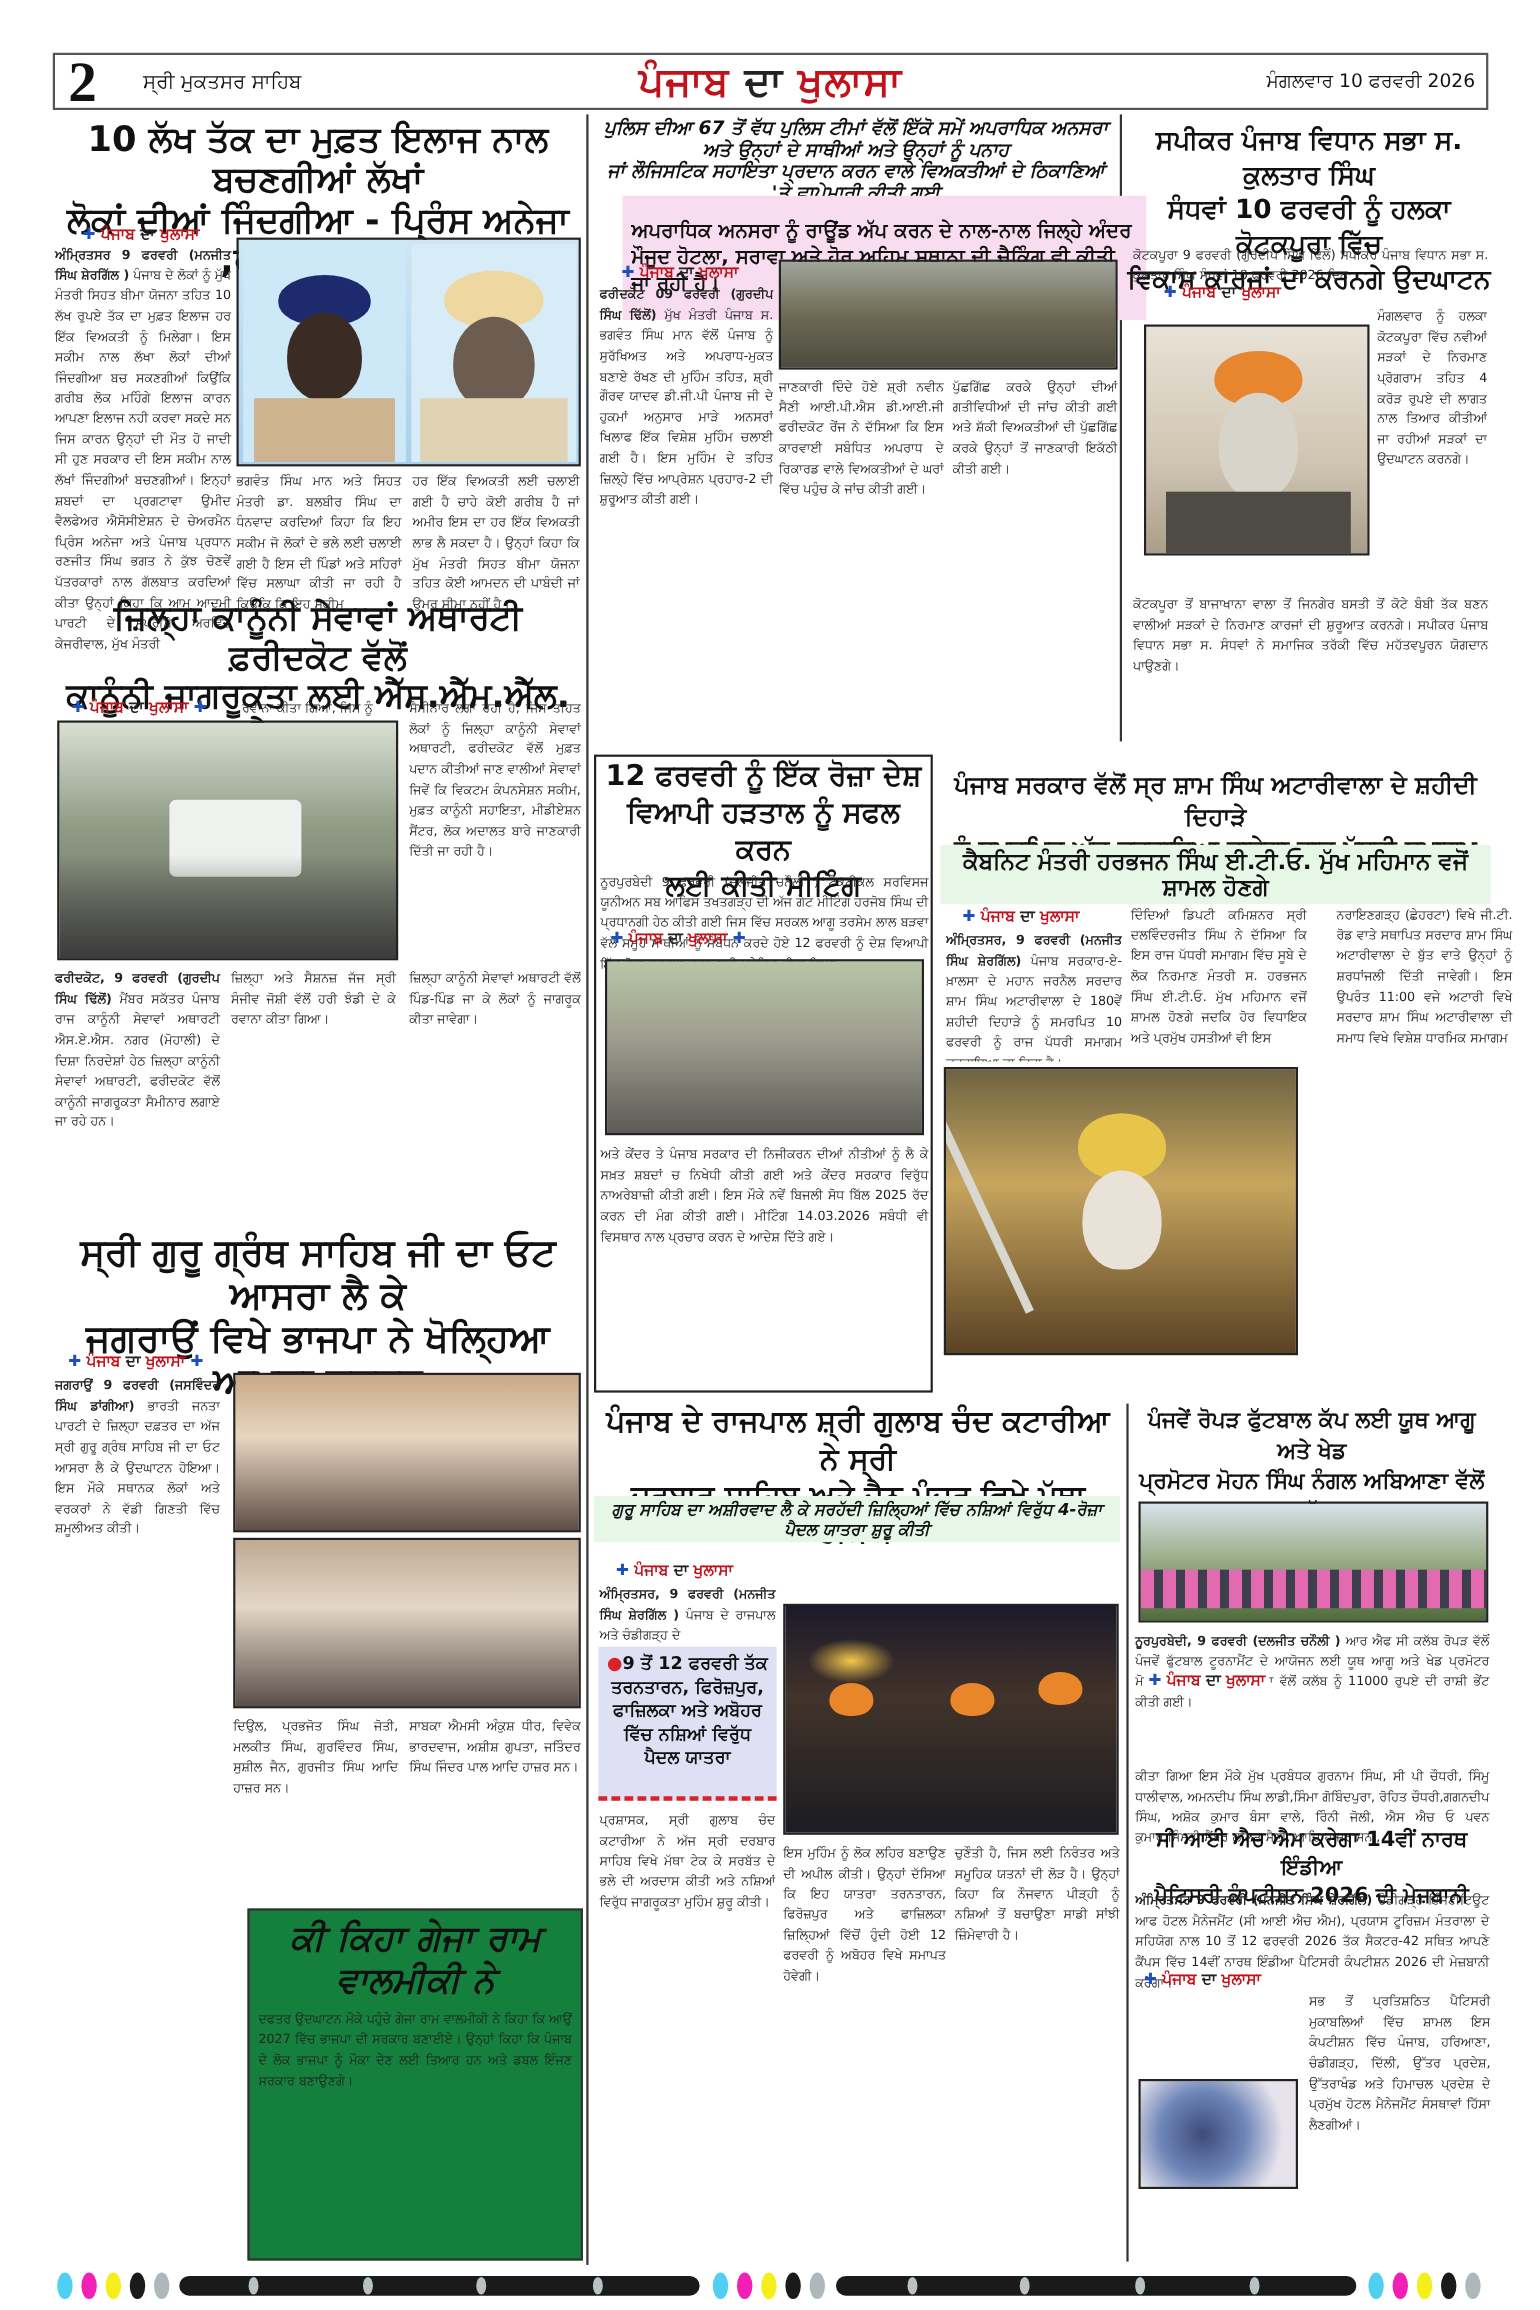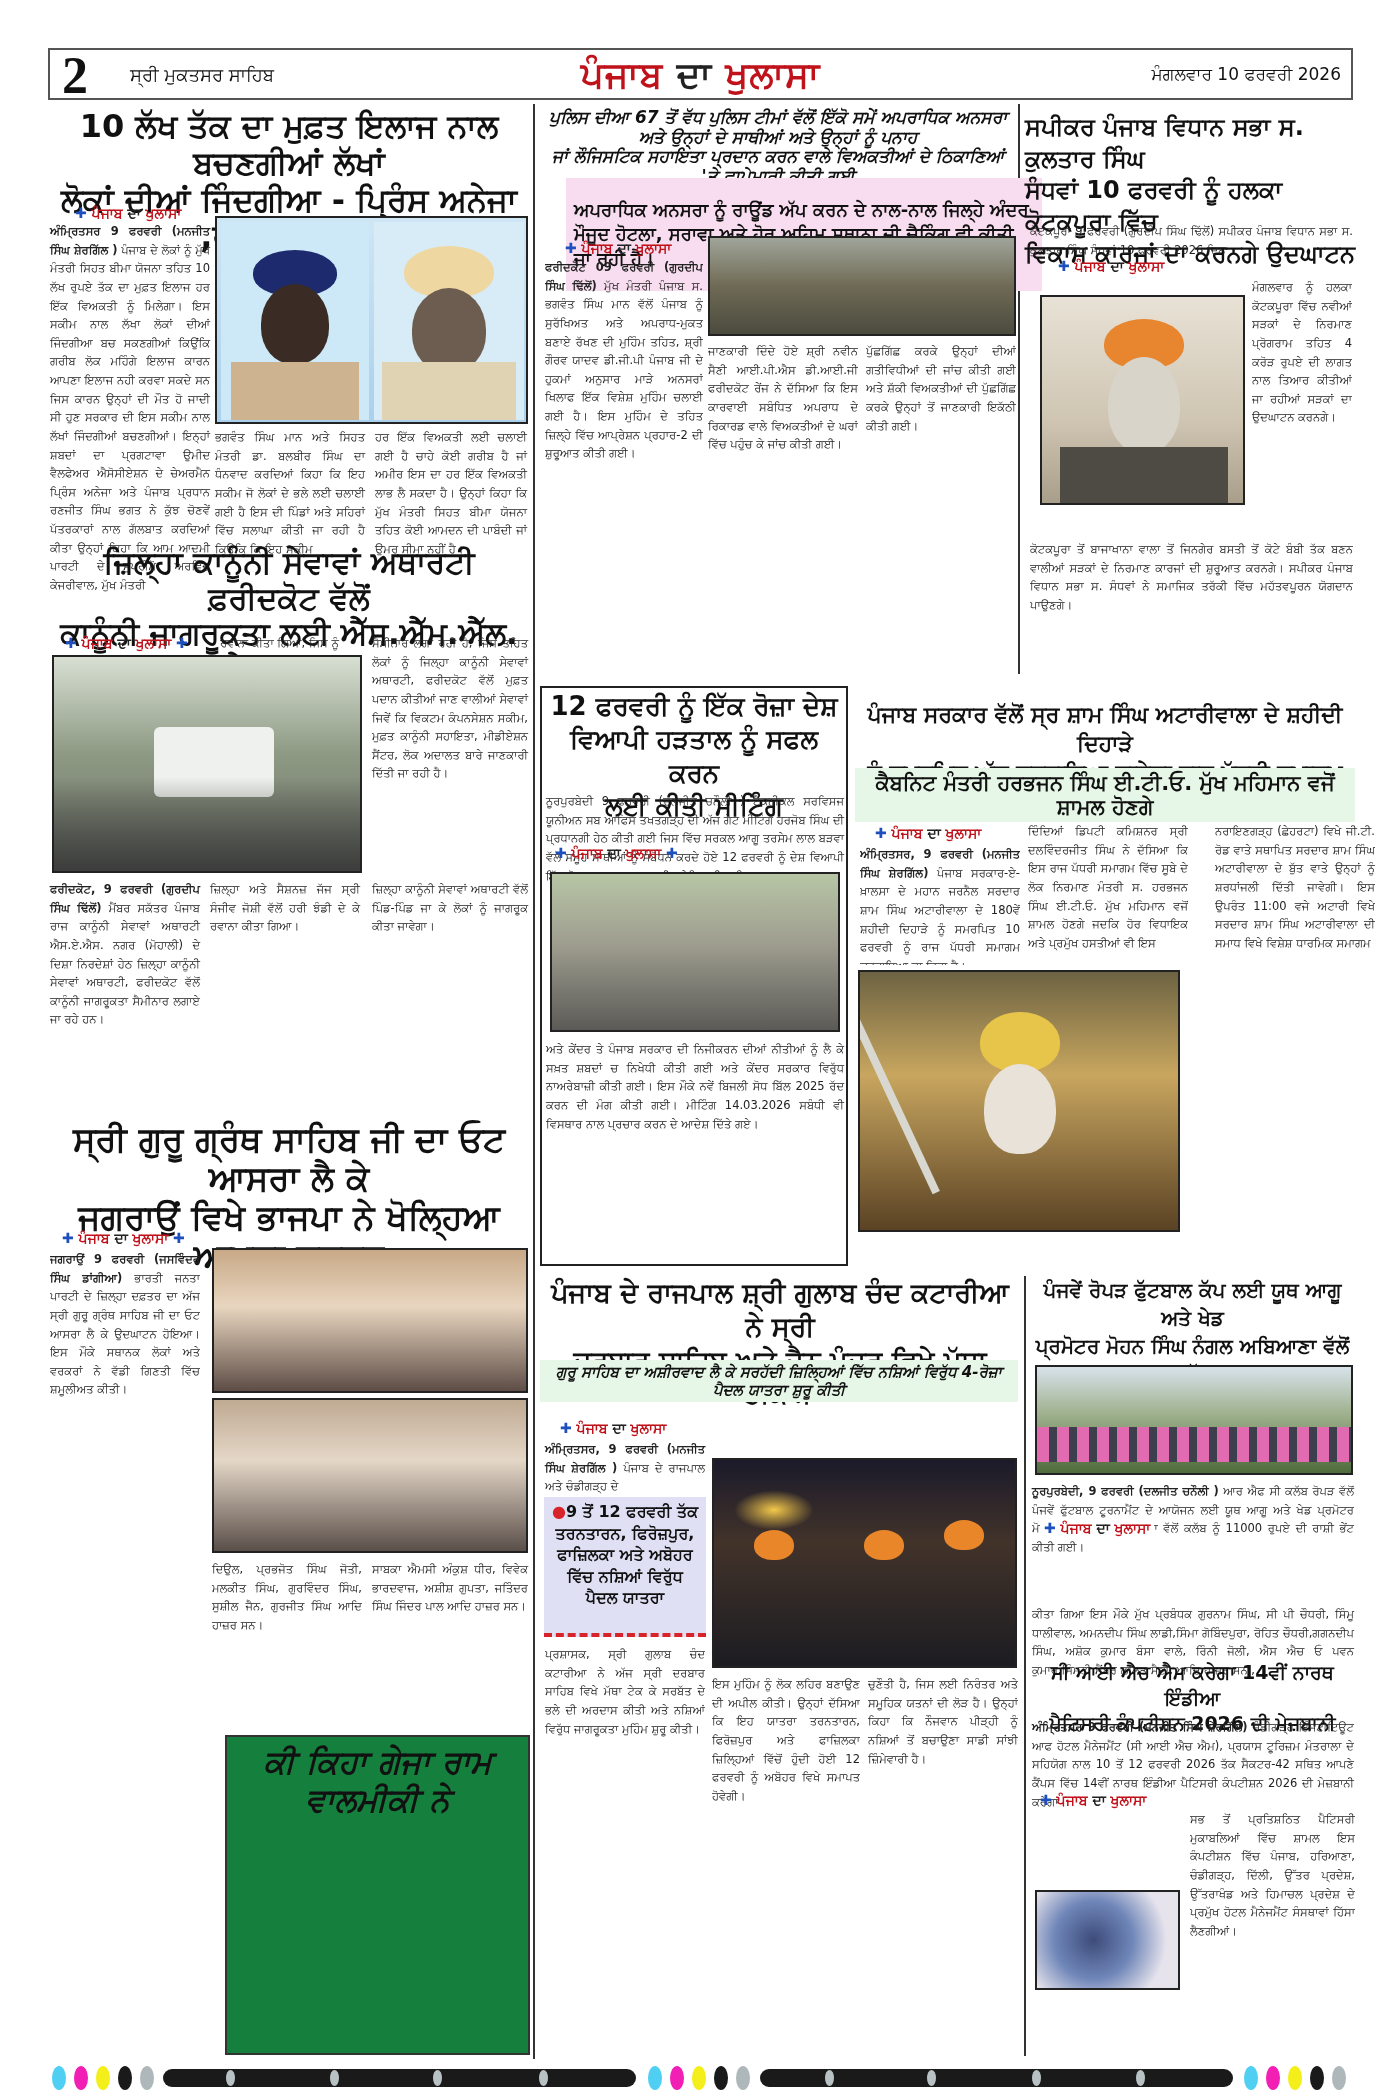--- a/index.html
+++ b/index.html
@@ -130,20 +130,21 @@
   <div class="abs photo ph-indoor" style="left:212px; top:1248px; width:316px; height:145px;"></div>
   <div class="abs photo ph-indoor" style="left:212px; top:1398px; width:316px; height:155px; filter:saturate(0.7);"></div>
   <div class="abs body-txt" style="left:212px; top:1560px; width:150px;">ਦਿਉਲ, ਪ੍ਰਭਜੋਤ ਸਿੰਘ ਜੋਤੀ, ਮਲਕੀਤ ਸਿੰਘ, ਗੁਰਵਿੰਦਰ ਸਿੰਘ, ਸੁਸ਼ੀਲ ਜੈਨ, ਗੁਰਜੀਤ ਸਿੰਘ ਆਦਿ ਹਾਜ਼ਰ ਸਨ।</div>
   <div class="abs body-txt" style="left:372px; top:1560px; width:156px;">ਸਾਬਕਾ ਐਮਸੀ ਅੰਕੁਸ਼ ਧੀਰ, ਵਿਵੇਕ ਭਾਰਦਵਾਜ, ਅਸ਼ੀਸ਼ ਗੁਪਤਾ, ਜਤਿੰਦਰ ਸਿੰਘ ਜਿੰਦਰ ਪਾਲ ਆਦਿ ਹਾਜ਼ਰ ਸਨ।</div>
 
   <div class="abs pink-box" style="left:225px; top:1735px; width:305px; height:320px; padding:6px 8px;">
     <div class="headline" style="font-size:32px; font-style:italic; text-align:center; line-height:1.2;">
       <div>ਕੀ ਕਿਹਾ ਗੇਜਾ ਰਾਮ</div>
       <div>ਵਾਲਮੀਕੀ ਨੇ</div>
     </div>
+    <div class="body-txt" style="margin-top:6px;">ਦਫਤਰ ਉਦਘਾਟਨ ਮੌਕੇ ਪਹੁੰਚੇ ਗੇਜਾ ਰਾਮ ਵਾਲਮੀਕੀ ਨੇ ਕਿਹਾ ਕਿ ਆਉਂ 2027 ਵਿੱਚ ਭਾਜਪਾ ਦੀ ਸਰਕਾਰ ਬਣਾਈਏ। ਉਨ੍ਹਾਂ ਕਿਹਾ ਕਿ ਪੰਜਾਬ ਦੇ ਲੋਕ ਭਾਜਪਾ ਨੂੰ ਮੌਕਾ ਦੇਣ ਲਈ ਤਿਆਰ ਹਨ ਅਤੇ ਡਬਲ ਇੰਜਣ ਸਰਕਾਰ ਬਣਾਉਣਗੇ।</div>
   </div>
 </section>
 
 <section>
   <div class="abs headline h-mid-italic" style="left:542px; top:108px; width:472px; font-size:17px;">
     <div>ਪੁਲਿਸ ਦੀਆ 67 ਤੋਂ ਵੱਧ ਪੁਲਿਸ ਟੀਮਾਂ ਵੱਲੋਂ ਇੱਕੋ ਸਮੇਂ ਅਪਰਾਧਿਕ ਅਨਸਰਾ ਅਤੇ ਉਨ੍ਹਾਂ ਦੇ ਸਾਥੀਆਂ ਅਤੇ ਉਨ੍ਹਾਂ ਨੂੰ ਪਨਾਹ</div>
     <div>ਜਾਂ ਲੌਜਿਸਟਿਕ ਸਹਾਇਤਾ ਪ੍ਰਦਾਨ ਕਰਨ ਵਾਲੇ ਵਿਅਕਤੀਆਂ ਦੇ ਠਿਕਾਣਿਆਂ 'ਤੇ ਛਾਪੇਮਾਰੀ ਕੀਤੀ ਗਈ</div>
   </div>
   <div class="abs pink-band" style="left:542px; top:178px; width:476px; font-size:18px;">ਅਪਰਾਧਿਕ ਅਨਸਰਾ ਨੂੰ ਰਾਊਂਡ ਅੱਪ ਕਰਨ ਦੇ ਨਾਲ-ਨਾਲ ਜਿਲ੍ਹੇ ਅੰਦਰ ਮੌਜੂਦ ਹੋਟਲਾ, ਸਰਾਵਾ ਅਤੇ ਹੋਰ ਅਹਿਮ ਸਥਾਨਾ ਦੀ ਚੈਕਿੰਗ ਵੀ ਕੀਤੀ ਜਾ ਰਹੀ ਹੈ।</div>
   <div class="abs kicker" style="left:565px; top:240px;">
@@ -153,21 +154,21 @@
   <div class="abs body-txt" style="left:545px; top:258px; width:158px; height:420px; overflow:hidden;">
     <b>ਫਰੀਦਕੋਟ 09 ਫਰਵਰੀ (ਗੁਰਦੀਪ ਸਿੰਘ ਢਿੱਲੋਂ)</b>
     <span>ਮੁੱਖ ਮੰਤਰੀ ਪੰਜਾਬ ਸ. ਭਗਵੰਤ ਸਿੰਘ ਮਾਨ ਵੱਲੋਂ ਪੰਜਾਬ ਨੂੰ ਸੁਰੱਖਿਅਤ ਅਤੇ ਅਪਰਾਧ-ਮੁਕਤ ਬਣਾਏ ਰੱਖਣ ਦੀ ਮੁਹਿੰਮ ਤਹਿਤ, ਸ਼੍ਰੀ ਗੌਰਵ ਯਾਦਵ ਡੀ.ਜੀ.ਪੀ ਪੰਜਾਬ ਜੀ ਦੇ ਹੁਕਮਾਂ ਅਨੁਸਾਰ ਮਾੜੇ ਅਨਸਰਾਂ ਖਿਲਾਫ ਇੱਕ ਵਿਸ਼ੇਸ਼ ਮੁਹਿੰਮ ਚਲਾਈ ਗਈ ਹੈ। ਇਸ ਮੁਹਿੰਮ ਦੇ ਤਹਿਤ ਜ਼ਿਲ੍ਹੇ ਵਿੱਚ ਆਪ੍ਰੇਸ਼ਨ ਪ੍ਰਹਾਰ-2 ਦੀ ਸ਼ੁਰੂਆਤ ਕੀਤੀ ਗਈ।</span>
   </div>
   <div class="abs photo ph-police" style="left:708px; top:236px; width:308px; height:100px;"></div>
   <div class="abs body-txt" style="left:708px; top:342px; width:150px; height:336px; overflow:hidden;">ਜਾਣਕਾਰੀ ਦਿੰਦੇ ਹੋਏ ਸ਼੍ਰੀ ਨਵੀਨ ਸੈਣੀ ਆਈ.ਪੀ.ਐਸ ਡੀ.ਆਈ.ਜੀ ਫਰੀਦਕੋਟ ਰੇਂਜ ਨੇ ਦੱਸਿਆ ਕਿ ਇਸ ਕਾਰਵਾਈ ਸਬੰਧਿਤ ਅਪਰਾਧ ਦੇ ਰਿਕਾਰਡ ਵਾਲੇ ਵਿਅਕਤੀਆਂ ਦੇ ਘਰਾਂ ਵਿੱਚ ਪਹੁੰਚ ਕੇ ਜਾਂਚ ਕੀਤੀ ਗਈ।</div>
   <div class="abs body-txt" style="left:866px; top:342px; width:150px; height:336px; overflow:hidden;">ਪੁੱਛਗਿੱਛ ਕਰਕੇ ਉਨ੍ਹਾਂ ਦੀਆਂ ਗਤੀਵਿਧੀਆਂ ਦੀ ਜਾਂਚ ਕੀਤੀ ਗਈ ਅਤੇ ਸ਼ੱਕੀ ਵਿਅਕਤੀਆਂ ਦੀ ਪੁੱਛਗਿੱਛ ਕਰਕੇ ਉਨ੍ਹਾਂ ਤੋਂ ਜਾਣਕਾਰੀ ਇਕੱਠੀ ਕੀਤੀ ਗਈ।</div>
 </section>
 
 <section>
-  <div class="abs headline" style="left:1025px; top:112px; width:330px; font-size:24px; text-align:left; line-height:1.32;">
+  <div class="abs headline" style="left:1025px; top:112px; width:330px; font-size:24px; text-align:center; line-height:1.32;">
     <div>ਸਪੀਕਰ ਪੰਜਾਬ ਵਿਧਾਨ ਸਭਾ ਸ. ਕੁਲਤਾਰ ਸਿੰਘ</div>
     <div>ਸੰਧਵਾਂ 10 ਫਰਵਰੀ ਨੂੰ ਹਲਕਾ ਕੋਟਕਪੂਰਾ ਵਿੱਚ</div>
     <div>ਵਿਕਾਸ ਕਾਰਜਾਂ ਦਾ ਕਰਨਗੇ ਉਦਘਾਟਨ</div>
   </div>
   <div class="abs body-txt" style="left:1030px; top:222px; width:323px;">ਕੋਟਕਪੂਰਾ 9 ਫਰਵਰੀ (ਗੁਰਦੀਪ ਸਿੰਘ ਢਿੱਲੋਂ) ਸਪੀਕਰ ਪੰਜਾਬ ਵਿਧਾਨ ਸਭਾ ਸ. ਕੁਲਤਾਰ ਸਿੰਘ ਸੰਧਵਾਂ 10 ਫਰਵਰੀ 2026 ਦਿਨ</div>
   <div class="abs kicker" style="left:1058px; top:258px;">
     <span class="cross">✚</span>
     <span>ਪੰਜਾਬ</span> <span class="dark">ਦਾ</span> <span>ਖੁਲਾਸਾ</span>
   </div>
   <div class="abs photo ph-portrait" style="left:1040px; top:295px; width:205px; height:210px;">

